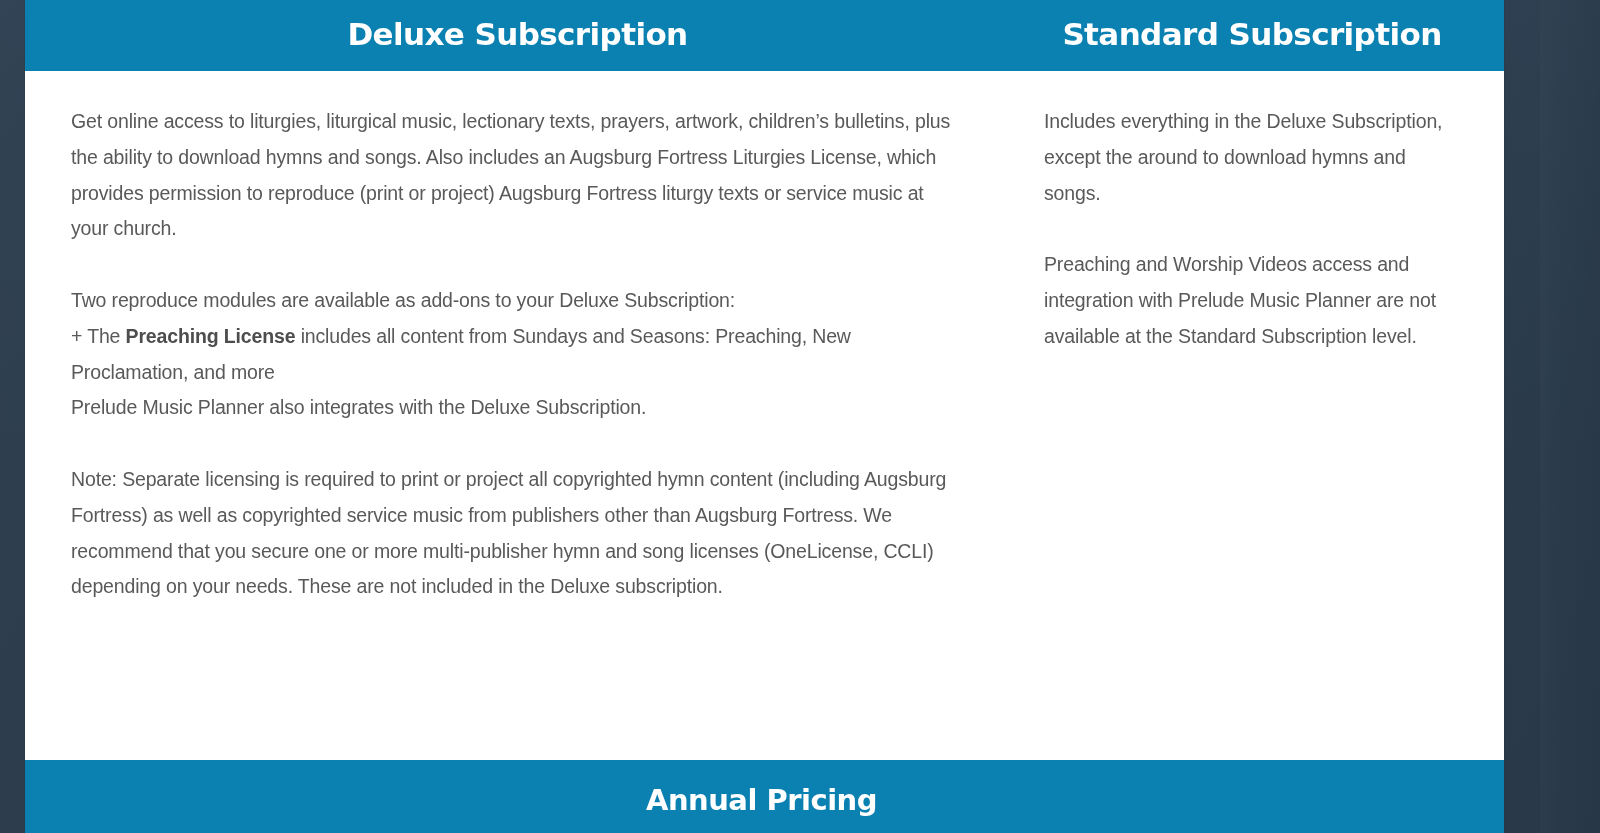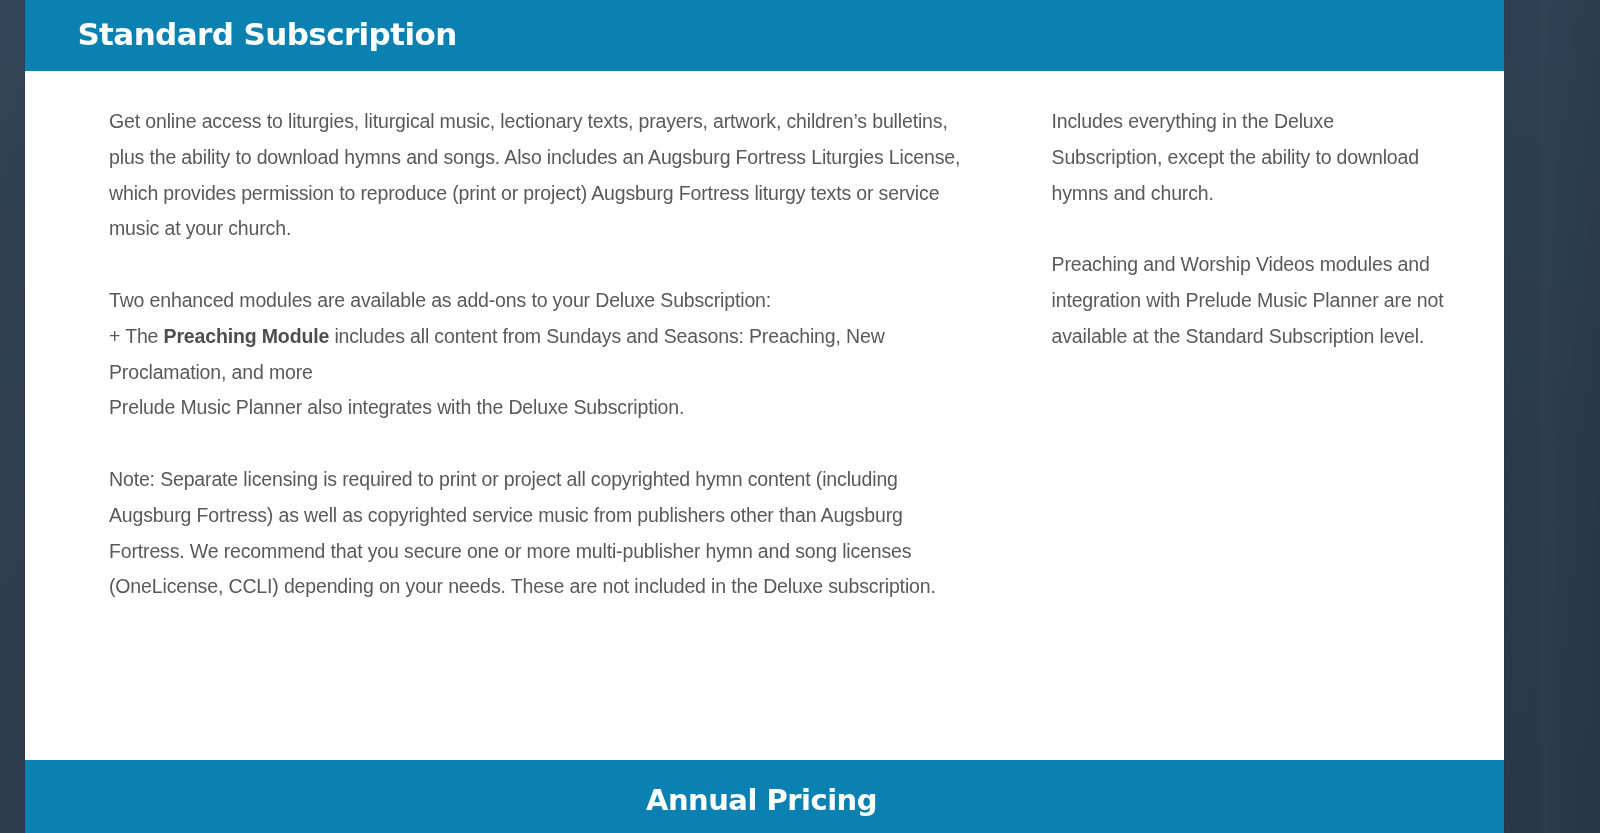--- a/index.html
+++ b/index.html
@@ -93,23 +93,22 @@
     background: #ffffff;
     display: flex;
     box-sizing: border-box;
   }
   .col {
     box-sizing: border-box;
     padding-top: 33px;
   }
   .col.left {
     width: 985px;
-    padding-left: 60px;
+    padding-left: 46px;
     padding-right: 50px;
-    margin-left: 24px;
   }
   .col.right {
     width: 494px;
     padding-left: 34px;
     padding-right: 60px;
   }
 
   .para {
     font-family: "Liberation Sans", sans-serif;
     font-size: 19.5px;
@@ -157,48 +156,51 @@
 </style>
 </head>
 <body>
 
 <div id="page">
 
   <div id="card">
 
     <div class="header-band">
       <div class="header-inner">
+        <div class="header-cell left">
+          <span class="header-title">Deluxe Subscription</span>
+        </div>
         <div class="header-cell right">
           <span class="header-title">Standard Subscription</span>
         </div>
       </div>
     </div>
 
     <div class="body-area">
 
       <div class="col left">
 
         <p class="para">Get online access to liturgies, liturgical music, lectionary texts, prayers, artwork, children’s bulletins, plus the ability to download hymns and songs. Also includes an Augsburg Fortress Liturgies License, which provides permission to reproduce (print or project) Augsburg Fortress liturgy texts or service music at your church.</p>
 
-        <p class="para tight">Two enhanced modules are available as add-ons to your Deluxe Subscription:</p>
-
-        <p class="para tight"><span>+ The </span><b>Preaching Module</b><span> includes all content from Sundays and Seasons: Preaching, New Proclamation, and more</span></p>
+        <p class="para tight">Two reproduce modules are available as add-ons to your Deluxe Subscription:</p>
+
+        <p class="para tight"><span>+ The </span><b>Preaching License</b><span> includes all content from Sundays and Seasons: Preaching, New Proclamation, and more</span></p>
 
 
         <p class="para">Prelude Music Planner also integrates with the Deluxe Subscription.</p>
 
         <p class="para italic">Note: Separate licensing is required to print or project all copyrighted hymn content (including Augsburg Fortress) as well as copyrighted service music from publishers other than Augsburg Fortress. We recommend that you secure one or more multi-publisher hymn and song licenses (OneLicense, CCLI) depending on your needs. These are not included in the Deluxe subscription.</p>
 
       </div>
 
       <div class="col right">
 
-        <p class="para">Includes everything in the Deluxe Subscription, except the ability to download hymns and church.</p>
-
-        <p class="para">Preaching and Worship Videos modules and integration with Prelude Music Planner are not available at the Standard Subscription level.</p>
+        <p class="para">Includes everything in the Deluxe Subscription, except the around to download hymns and songs.</p>
+
+        <p class="para">Preaching and Worship Videos access and integration with Prelude Music Planner are not available at the Standard Subscription level.</p>
 
       </div>
 
     </div>
 
     <div class="footer-band">
       <span class="footer-title">Annual Pricing</span>
     </div>
 
   </div>

